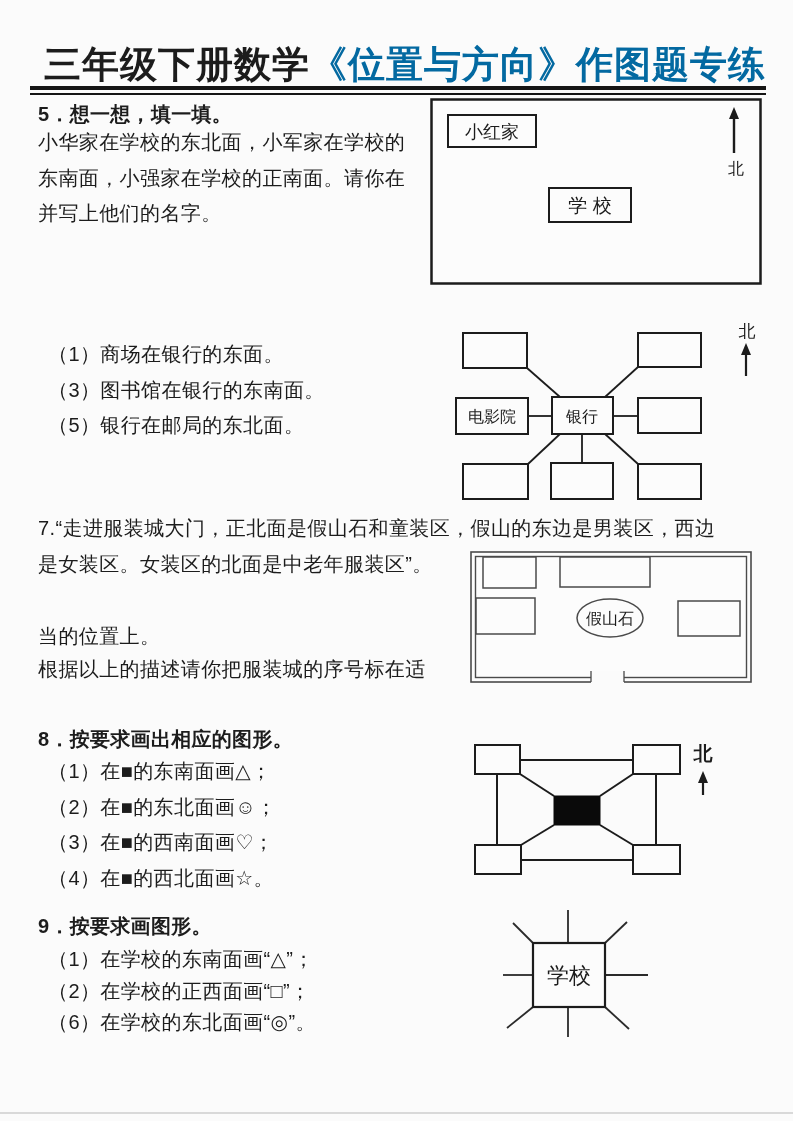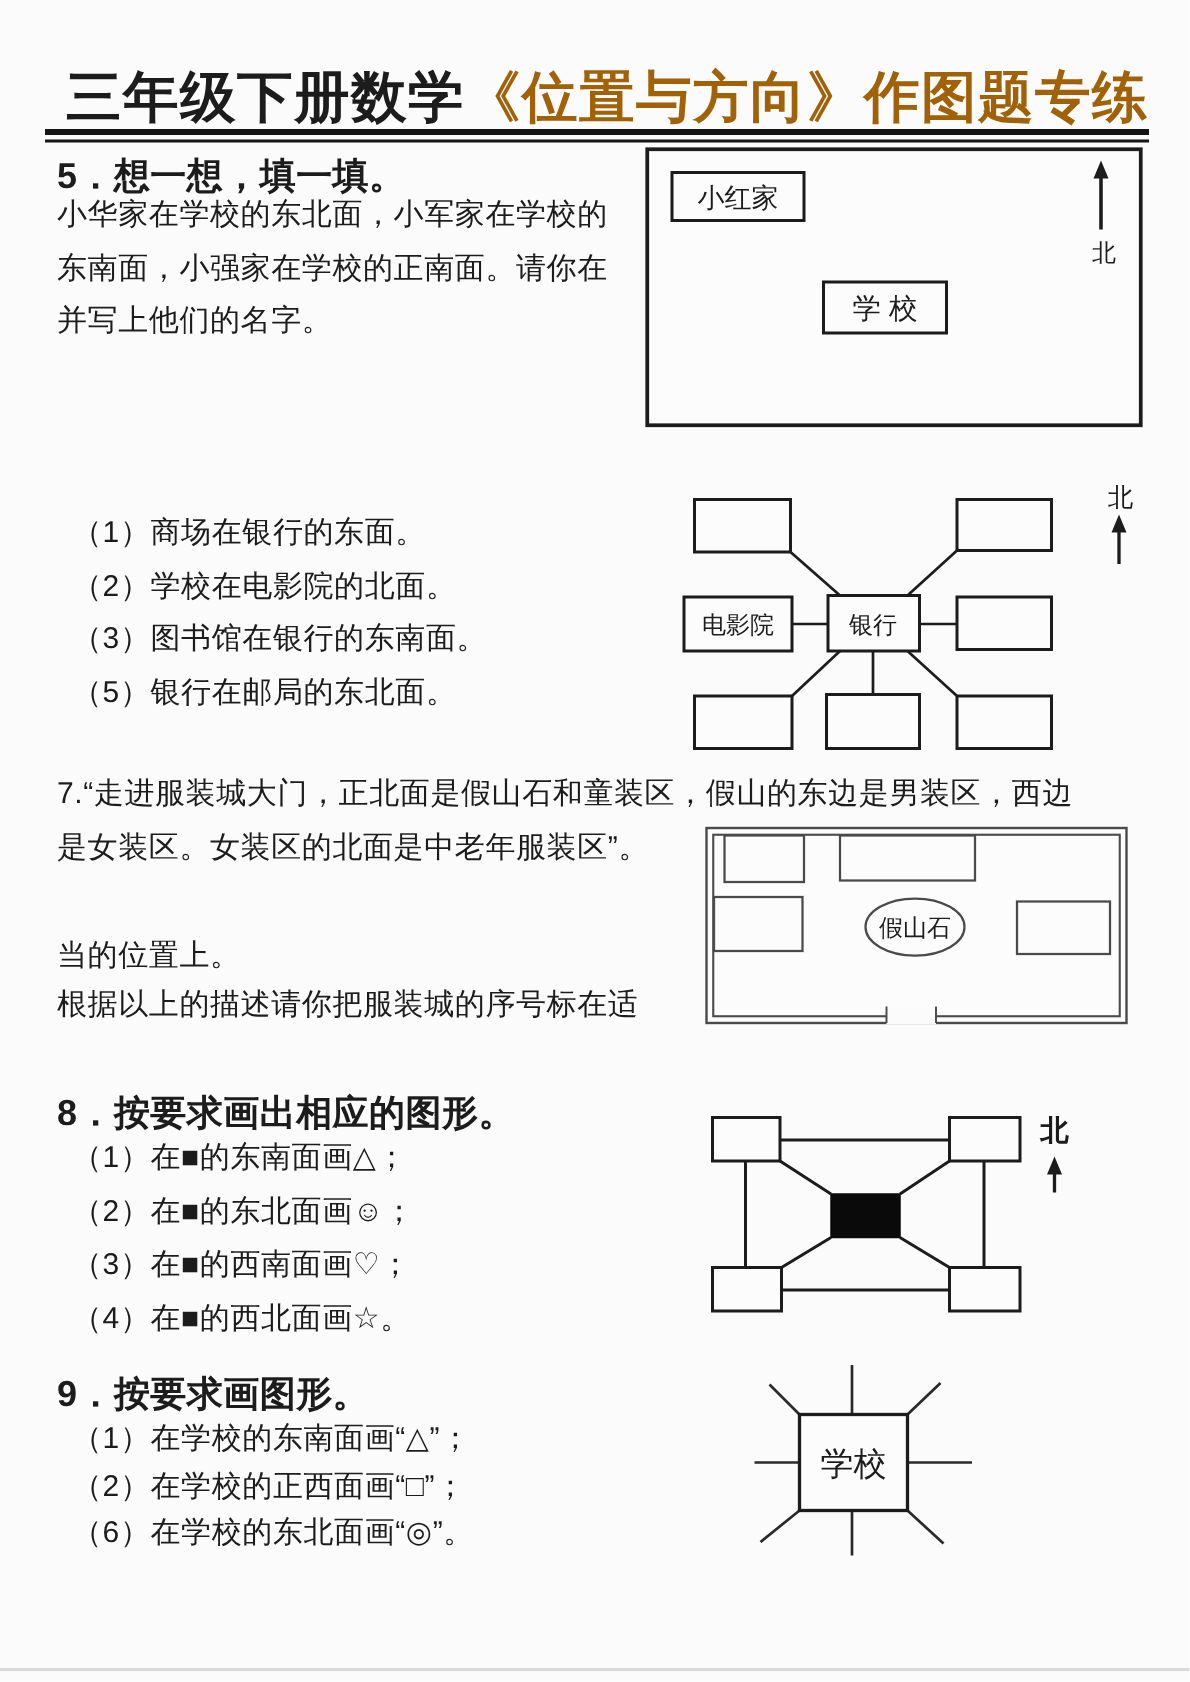--- a/index.html
+++ b/index.html
@@ -5,26 +5,26 @@
   html,body{margin:0;padding:0;}
   .page{
     position:relative;width:793px;height:1121px;background:#fbfbfb;
     font-family:"Liberation Sans","DejaVu Sans",sans-serif;
     color:#1c1c1c;overflow:hidden;
   }
   .abs{position:absolute;}
   .title{
     left:44px;top:40px;font-size:37px;font-weight:800;letter-spacing:1px;white-space:nowrap;
   }
-  .title .red{color:#a16207;}
+  .title .red{color:#0369a1;}
   .title-rule{
     left:30px;top:86px;width:736px;height:3px;
     border-top:4px solid #151515;border-bottom:2px solid #151515;
   }
-  .sec-heading{font-size:24px;font-weight:700;letter-spacing:0.3px;white-space:nowrap;}
+  .sec-heading{font-size:20px;font-weight:700;letter-spacing:0.3px;white-space:nowrap;}
   .body-text{font-size:20px;letter-spacing:0.4px;white-space:nowrap;}
   .lines>div{height:35.5px;}
   .inline-blank{
     display:inline-block;width:46px;height:15px;border:2px solid #1c1c1c;
     vertical-align:-1px;margin:0 3px;background:#fff;
   }
   svg{overflow:visible;display:block;}
   svg text{font-family:"Liberation Sans","DejaVu Sans",sans-serif;fill:#1c1c1c;}
   .hairline{left:0;top:1112px;width:793px;height:2px;background:#d9d9d9;}
 </style>
@@ -53,21 +53,20 @@
     <text x="160" y="114" font-size="19" text-anchor="middle">学 校</text>
     <g>
       <line x1="304" y1="55" x2="304" y2="18" stroke="#1c1c1c" stroke-width="2.4"></line>
       <polygon points="304,9 299,21 309,21" fill="#1c1c1c"></polygon>
     </g>
     <text x="306" y="76" font-size="16" text-anchor="middle">北</text>
   </svg>
 
   <div class="abs body-text lines" style="left:48px;top:341px;">
     <div>（1）商场在银行的东面。</div>
-    <div>（2）学校在电影院的北面。</div>
     <div>（3）图书馆在银行的东南面。</div>
     <div>（5）银行在邮局的东北面。</div>
   </div>
 
   <svg class="abs" style="left:455px;top:315px;" width="310" height="195">
 
     <g stroke="#1c1c1c" stroke-width="1.8">
       <line x1="72" y1="53" x2="105" y2="82"></line>
       <line x1="183" y1="52" x2="150" y2="82"></line>
       <line x1="73" y1="101" x2="97" y2="101"></line>

